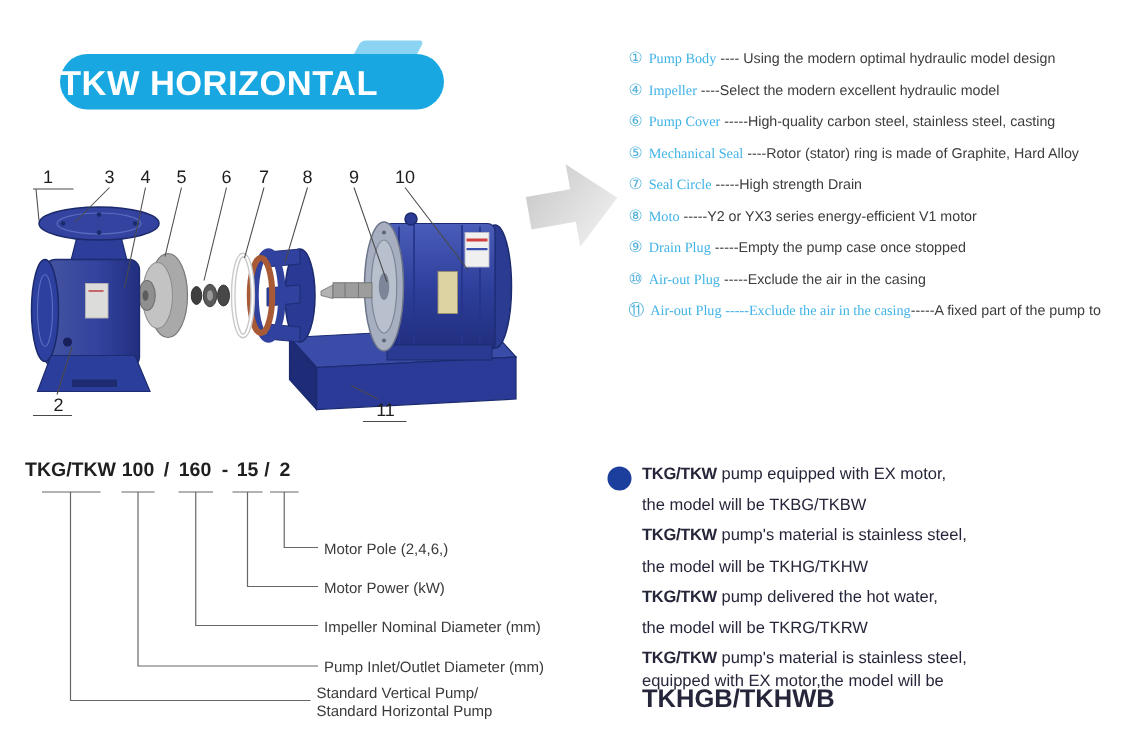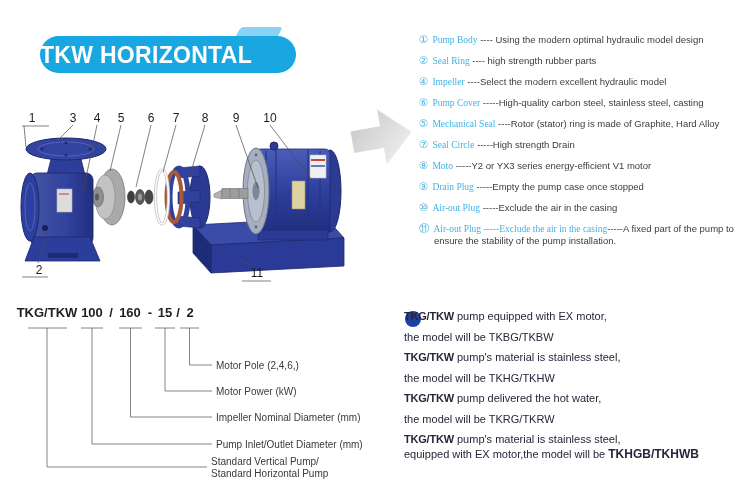--- a/index.html
+++ b/index.html
@@ -26,25 +26,25 @@
   .pdesc2{display:block;margin-left:15px;white-space:normal;color:#3c3c3c;}
 
   
   .model-tree{position:absolute;left:10px;top:295px;width:360px;height:200px;}
   .model-tree text{font-family:"Liberation Sans","DejaVu Sans",sans-serif;}
   .seg{font-size:13px;font-weight:bold;fill:#1f1f1f;}
   .branch-label{font-size:10px;fill:#3a3a3a;}
 
   
   .note-bullet{position:absolute;left:405px;top:311px;width:16px;height:16px;border-radius:50%;background:#1c3f9d;}
-  .notes{position:absolute;left:404px;top:310px;width:320px;}
+  .notes{position:absolute;left:428px;top:310px;width:320px;}
   .note-line{font-size:11px;line-height:12px;margin-bottom:8.5px;color:#26263a;}
   .note-line.tight{margin-bottom:3px;}
   .ncode{font-weight:bold;letter-spacing:-.2px;}
-  .note-line strong{font-size:12px;}
+  .note-line strong{font-size:17px;}
 </style>
 </head>
 <body>
 
 <div class="banner-accent"></div>
 <div class="banner">
   <span>TKW HORIZONTAL PUMP</span>
 </div>
 
 <svg class="diagram" viewBox="0 0 425 210">
@@ -177,29 +177,28 @@
     <text x="197" y="37">8</text>
     <text x="228" y="37">9</text>
     <text x="262" y="37">10</text>
     <text x="31" y="189">2</text>
     <text x="249" y="192">11</text>
   </g>
 </svg>
 
 <ul class="parts">
   <li><span class="pnum">①</span><span class="pname">Pump Body</span><span class="pdesc"> ---- Using the modern optimal hydraulic model design</span></li>
-  <li><span class="pnum">②</span><span class="pname">Seal Ring</span><span class="pdesc"> ---- high strength rubber parts</span></li>
   <li><span class="pnum">④</span><span class="pname">Impeller</span><span class="pdesc"> ----Select the modern excellent hydraulic model</span></li>
   <li><span class="pnum">⑥</span><span class="pname">Pump Cover</span><span class="pdesc"> -----High-quality carbon steel, stainless steel, casting</span></li>
   <li><span class="pnum">⑤</span><span class="pname">Mechanical Seal</span><span class="pdesc"> ----Rotor (stator) ring is made of Graphite, Hard Alloy</span></li>
   <li><span class="pnum">⑦</span><span class="pname">Seal Circle</span><span class="pdesc"> -----High strength Drain</span></li>
   <li><span class="pnum">⑧</span><span class="pname">Moto</span><span class="pdesc"> -----Y2 or YX3 series energy-efficient V1 motor</span></li>
   <li><span class="pnum">⑨</span><span class="pname">Drain Plug</span><span class="pdesc"> -----Empty the pump case once stopped</span></li>
   <li><span class="pnum">⑩</span><span class="pname">Air-out Plug</span><span class="pdesc"> -----Exclude the air in the casing</span></li>
-  <li><span class="pnum">⑪</span><span class="pname">Air-out Plug -----Exclude the air in the casing</span><span class="pdesc">-----A fixed part of the pump to</span><span class="pdesc2">ensure the stability of the pump installation.</span></li>
+  <li><span class="pnum">⑪</span><span class="pname">Air-out Plug -----Exclude the air in the casing</span><span class="pdesc">-----A fixed part of the pump to</span></li>
 </ul>
 
 <svg class="model-tree" viewBox="0 0 360 200">
   <g class="seg" text-anchor="middle">
     <text x="37" y="22">TKG/TKW</text>
     <text x="82" y="22">100</text>
     <text x="101" y="22">/</text>
     <text x="120" y="22">160</text>
     <text x="140" y="22">-</text>
     <text x="155" y="22">15</text>

